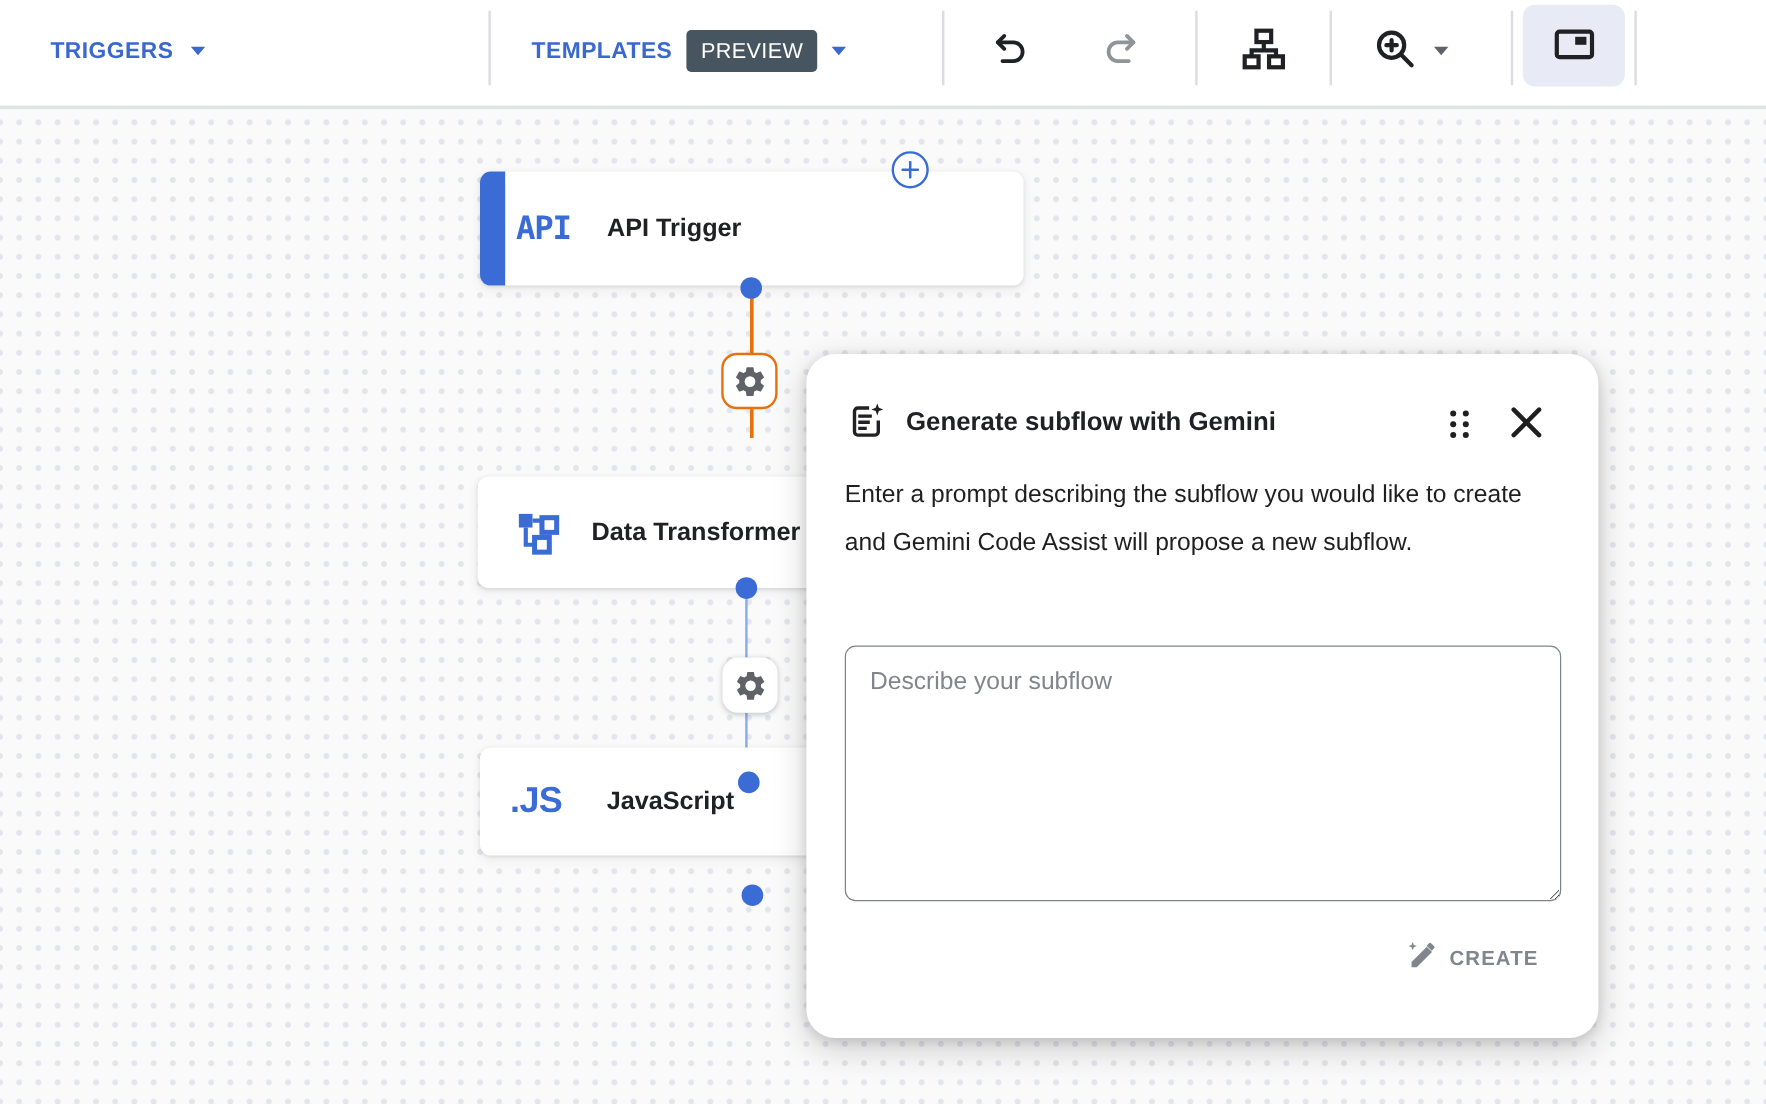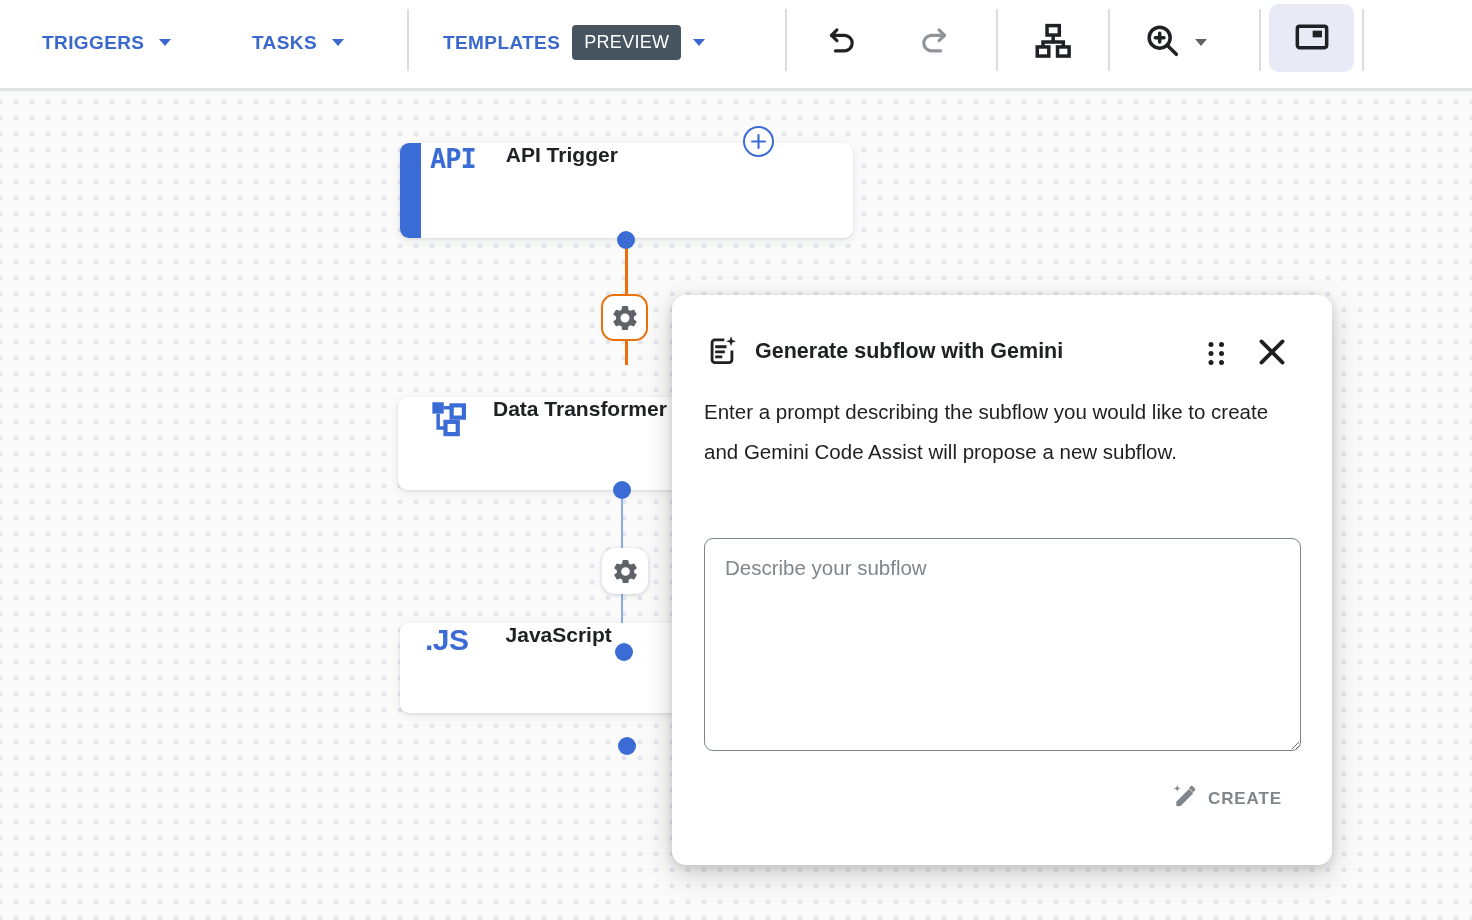--- a/index.html
+++ b/index.html
@@ -27,21 +27,21 @@
     padding:7px 12px;border-radius:4px;}
   .icon-btn{background:none;border:none;display:flex;align-items:center;gap:12px;cursor:pointer;}
   .active-btn{position:absolute;left:1269px;top:4px;width:85px;height:68px;background:#e8eaf6;
     border:none;border-radius:10px;display:flex;align-items:center;justify-content:center;cursor:pointer;}
   
   .canvas{position:absolute;left:0;top:88px;width:1472px;height:832px;background:#fafafb;
     background-image:radial-gradient(circle,#e3e5ec 2.2px,transparent 2.7px);
     background-size:16px 16px;background-position:8px 6px;}
   .node{position:absolute;background:#fff;border-radius:9px;z-index:2;
     box-shadow:0 1px 3px rgba(60,64,67,.12),0 3px 10px rgba(60,64,67,.08);
-    display:flex;align-items:flex-start;}
+    display:flex;align-items:center;}
   .node .accent-bar{position:absolute;left:0;top:0;bottom:0;width:21px;background:var(--node-blue);
     border-radius:9px 0 0 9px;}
   .node-label{font-size:21px;font-weight:700;color:#202124;white-space:nowrap;}
   .api-glyph{font-family:"DejaVu Sans Mono",monospace;font-weight:700;font-size:27px;
     color:var(--node-blue);letter-spacing:-1px;}
   .js-glyph{font-size:30px;font-weight:700;color:var(--node-blue);letter-spacing:-.5px;}
   .port{position:absolute;width:18px;height:18px;border-radius:50%;background:var(--node-blue);z-index:4;}
   .edge{position:absolute;z-index:1;}
   .plus-btn{position:absolute;left:743px;top:38px;width:31px;height:31px;border-radius:50%;
     background:#fff;border:2.5px solid var(--node-blue);display:flex;align-items:center;
@@ -49,21 +49,21 @@
   .gear-box{position:absolute;width:47px;height:47px;background:#fff;border-radius:13px;
     display:flex;align-items:center;justify-content:center;z-index:4;cursor:pointer;border:none;}
   .gear-box.selected{border:2px solid var(--orange);}
   .gear-box.plain{box-shadow:0 1px 4px rgba(60,64,67,.25);}
   .arrowhead{position:absolute;width:0;height:0;border-left:6.5px solid transparent;
     border-right:6.5px solid transparent;border-top:10px solid var(--lt-blue);z-index:1;}
   .tooltip{position:absolute;left:528px;top:274px;height:40px;display:flex;align-items:center;
     background:rgba(99,99,99,.93);color:#fff;font-size:20px;padding:0 17px;border-radius:5px;z-index:30;}
   
   .dialog{position:absolute;left:672px;top:207px;width:660px;height:570px;background:#fff;
-    border-radius:14px;z-index:20;box-shadow:0 2px 10px rgba(0,0,0,.12),0 9px 28px rgba(0,0,0,.18);}
+    border-radius:24px;z-index:20;box-shadow:0 2px 10px rgba(0,0,0,.12),0 9px 28px rgba(0,0,0,.18);}
   .dlg-title{position:absolute;left:83px;top:44px;font-size:21.5px;font-weight:700;color:#202124;}
   .dlg-icon{position:absolute;left:33px;top:39px;}
   .dlg-drag{position:absolute;left:534px;top:45px;cursor:grab;background:none;border:none;}
   .dlg-close{position:absolute;left:584px;top:41px;width:32px;height:32px;background:none;border:none;
     display:flex;align-items:center;justify-content:center;cursor:pointer;}
   .dlg-desc{position:absolute;left:32px;top:97px;width:600px;font-size:20.5px;line-height:40px;color:#1f1f1f;}
   .dlg-textarea{position:absolute;left:32px;top:243px;width:597px;height:213px;border:1.5px solid #7e848b;
     border-radius:9px;padding:17px 20px;font-family:"Liberation Sans",sans-serif;font-size:20.5px;
     color:#202124;resize:both;outline:none;}
   .dlg-textarea::placeholder{color:#80868b;opacity:1;}
@@ -72,24 +72,20 @@
     font-family:"Liberation Sans",sans-serif;cursor:default;}
 </style>
 </head>
 <body>
 
 <header class="toolbar">
   <button class="tb-item tb-menu" style="left:42px">
     <span>TRIGGERS</span>
     <span class="caret"></span>
   </button>
-  <button class="tb-item tb-menu" style="left:252px">
-    <span>TASKS</span>
-    <span class="caret"></span>
-  </button>
   <div class="tb-divider" style="left:407px"></div>
   <button class="tb-item tb-menu" style="left:443px;gap:12px">
     <span>TEMPLATES</span>
     <span class="badge">PREVIEW</span>
     <span class="caret"></span>
   </button>
   <div class="tb-divider" style="left:785px"></div>
 
   <button class="tb-item icon-btn" style="left:824px">
     <span>

